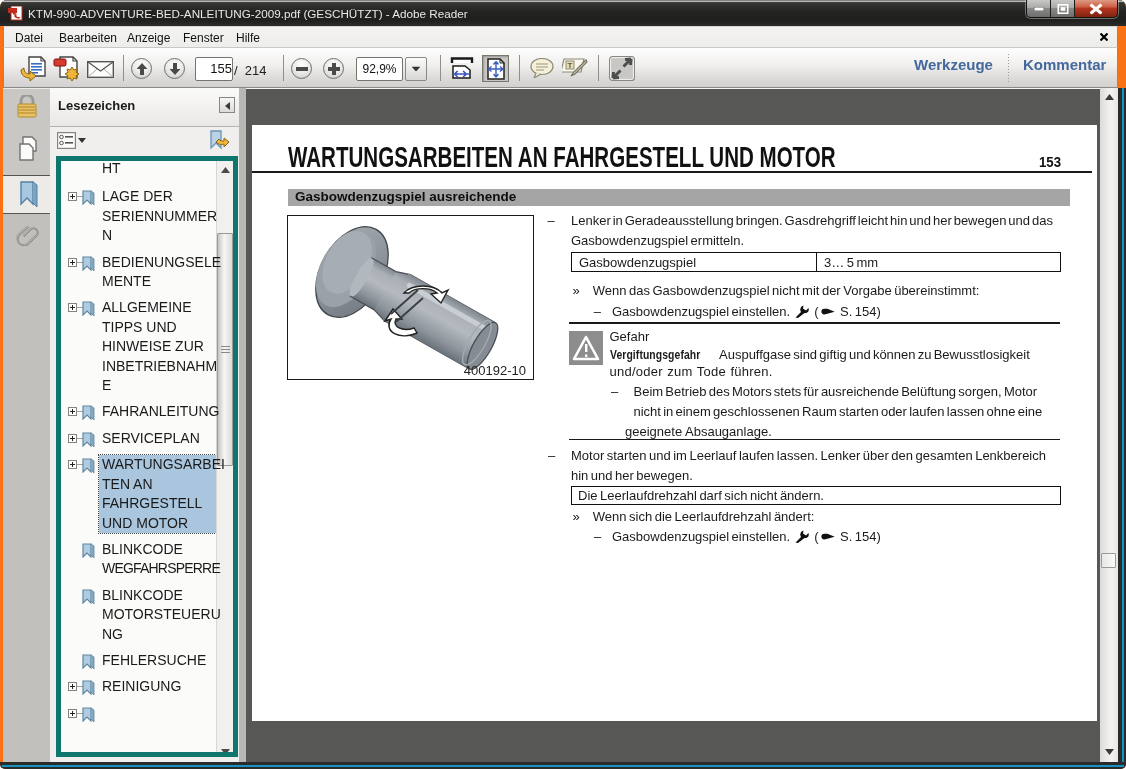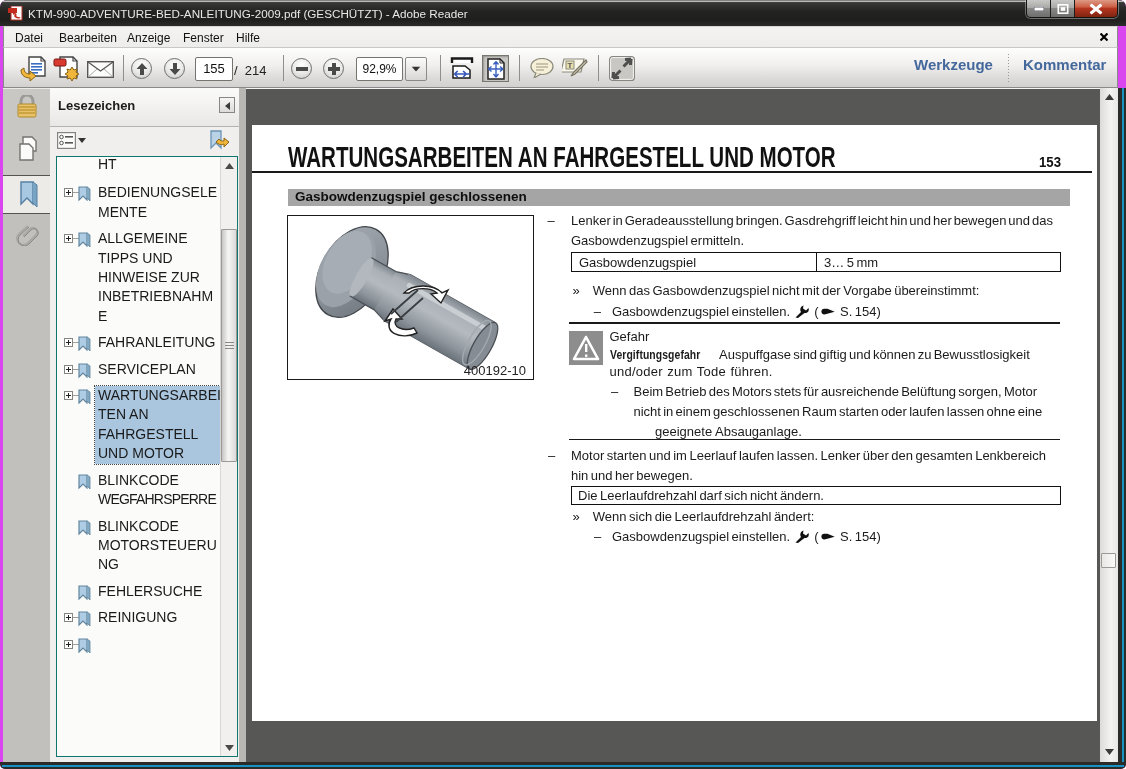--- a/index.html
+++ b/index.html
@@ -1,57 +1,57 @@
 <!DOCTYPE html>
 <html><head><meta charset="utf-8">
 <style>
 *{margin:0;padding:0;box-sizing:border-box}
 html,body{width:1126px;height:769px;background:#fff;font-family:"Liberation Sans",sans-serif;overflow:hidden}
-#win{position:absolute;left:0;top:0;width:1126px;height:769px;background:#d946ef;border-radius:7px 7px 5px 5px;overflow:hidden}
+#win{position:absolute;left:0;top:0;width:1126px;height:769px;background:#f97316;border-radius:7px 7px 5px 5px;overflow:hidden}
 
 #titlebar{position:absolute;left:0;top:0;width:100%;height:26px;
  background:linear-gradient(180deg,#8e8e8c 0px,#55555315 10%,rgba(0,0,0,0) 30%),linear-gradient(180deg,#4e4e4c 0px,#353533 3px,#232321 12px,#1f1f1d 20px,#2c2c2a 26px);}
 #titlebar .hl{position:absolute;left:2px;top:1px;right:2px;height:1px;background:#b9b9b7;border-radius:6px 6px 0 0}
 #title-text{position:absolute;left:28px;top:7px;font-size:11.7px;color:#e8e8e8;letter-spacing:0px;white-space:nowrap}
 #pdficon{position:absolute;left:8px;top:6px}
 
 #winbtns{position:absolute;right:8px;top:0;width:92px;height:18px;display:flex;border-radius:0 0 5px 5px;overflow:hidden;border:1px solid #141412;border-top:none;box-shadow:0 0 0 1px rgba(255,255,255,.35)}
 .wbtn{height:100%;position:relative;border-right:1px solid #1c1c1a}
 .wbtn.min,.wbtn.max{width:24px;background:linear-gradient(180deg,#c8c8c6 0%,#a9a9a7 45%,#888886 50%,#6e6e6c 100%)}
 .wbtn.close{width:42px;border-right:none;background:linear-gradient(180deg,#dd9a86 0%,#cd5f45 40%,#b43520 50%,#7e2410 100%)}
 .wbtn svg{position:absolute;left:50%;top:50%;transform:translate(-50%,-50%)}
 
 #menubar{position:absolute;left:3px;top:26px;width:1115px;height:21px;background:linear-gradient(180deg,#f4f3f1,#ededeb);border:1px solid #8a8a88;border-bottom:none;border-top:1px solid #d8d7d4;font-size:12px;color:#111}
 .mitem{position:absolute;top:4px}
 
 #toolbar{position:absolute;left:3px;top:47px;width:1115px;height:41px;background:linear-gradient(180deg,#fefefe 0%,#f0efed 45%,#dddcda 75%,#d2d1cf 100%);border:1px solid #8a8a88;border-top:1px solid #c9c8c6}
 .tsep{position:absolute;top:7px;width:1px;height:26px;background:#8f8e8c}
 .circbtn{position:absolute;width:21px;height:21px;border-radius:50%;border:1px solid #6f6f6d;background:radial-gradient(circle at 50% 30%,#ffffff 0%,#e8e8e6 55%,#c4c4c2 100%);top:10px}
 .circbtn svg{position:absolute;left:50%;top:50%;transform:translate(-50%,-50%)}
-#pagebox{position:absolute;left:191px;top:9px;width:38px;height:24px;background:#fff;border:1px solid #75756f;font-size:13px;text-align:center;line-height:22px;color:#111;border-radius:2px}
+#pagebox{position:absolute;left:191px;top:9px;width:38px;height:24px;background:#fff;border:1px solid #75756f;font-size:13px;text-align:right;line-height:22px;color:#111;border-radius:2px}
 #pagetotal{position:absolute;left:240px;top:15px;font-size:13px;color:#222}
 #zoombox{position:absolute;left:352px;top:9px;width:47px;height:24px;background:#fff;border:1px solid #75756f;font-size:12px;text-align:center;line-height:22px;color:#111;border-radius:2px}
 #zoomdrop{position:absolute;left:401px;top:9px;width:22px;height:24px;border:1px solid #8a8a88;border-radius:2px;background:linear-gradient(180deg,#fbfbfa,#d8d7d5)}
 #zoomdrop svg{position:absolute;left:50%;top:50%;transform:translate(-50%,-50%)}
 .tbtn{position:absolute;top:8px}
 #fitpage{position:absolute;left:478px;top:7px;width:27px;height:27px;background:#c9c8c5;border:1px solid #77766f;box-shadow:inset 1px 1px 2px rgba(0,0,0,.25)}
 #wk{position:absolute;left:910px;top:8px;font-size:15px;font-weight:bold;color:#44689c}
 #km{position:absolute;left:1019px;top:8px;font-size:15px;font-weight:bold;color:#44689c}
 #wkkmsep{position:absolute;left:1004px;top:6px;width:1px;height:29px;background-image:repeating-linear-gradient(180deg,#9a9a98 0 1px,transparent 1px 3px)}
 
 #main{position:absolute;left:0;top:88px;width:890px;height:674px}
 #iconstrip{position:absolute;left:3px;top:0;width:47px;height:674px;background:#c9c7c3;border-top:1px solid #eceae8}
 #iconstrip .below{position:absolute;left:0;top:125px;width:100%;height:549px;background:#c2c0bc}
 #tabsel{position:absolute;left:0px;top:86px;width:47px;height:39px;background:#ecebe7;border-top:1px solid #55544f;border-bottom:1px solid #55544f}
 #panel{position:absolute;left:50px;top:0;width:189px;height:674px;background:#f0efed}
 #panelhead{position:absolute;left:0;top:0;width:100%;height:39px;background:linear-gradient(180deg,#fbfbfa,#e9e8e6);border-bottom:1px solid #b4b3b1}
 #panelhead .t{position:absolute;left:8px;top:10px;font-size:13px;font-weight:bold;color:#1a1a1a}
 #collapsebtn{position:absolute;right:4px;top:9px;width:16px;height:16px;border:1px solid #888783;background:linear-gradient(180deg,#f6f6f5,#dcdbd9)}
 #optrow{position:absolute;left:0;top:39px;width:100%;height:29px}
-#list{position:absolute;left:6px;top:68px;width:182px;height:601px;background:#fbfbfa;border:1px solid #0f766e;overflow:hidden}
+#list{position:absolute;left:6px;top:68px;width:182px;height:601px;background:#fbfbfa;border:5px solid #0f766e;overflow:hidden}
 #listscroll{position:absolute;right:0px;top:0px;width:17px;height:599px;background:#f1f0ee;border-left:1px solid #d8d7d5}
 #splitter{position:absolute;left:239px;top:0;width:7px;height:674px;background:#b9b7b3}
 #docarea{position:absolute;left:246px;top:0;width:854px;height:674px;background:#575756;border-top:1px solid #f5f5f3}
 #docscroll{position:absolute;left:1100px;top:0;width:18px;height:674px;background:linear-gradient(90deg,#dcdbd9,#f4f3f1 60%,#e8e7e5)}
 #rborder{position:absolute;left:1118px;top:0;width:8px;height:674px;background:#2b2b29}
 #rborder .cy{position:absolute;left:3.5px;top:0;width:2.5px;height:100%;background:#1790c4}
 
 .sarrow{position:absolute;display:flex;align-items:center;justify-content:center}
 
 #bottom{position:absolute;left:0;top:762px;width:1126px;height:7px;background:#2b2b29}
@@ -260,20 +260,29 @@
           <div class="bmi" style="margin-bottom:9.5px">
               <div class="bmtext">HT</div>
             </div>
           <div class="bmi">
               <div class="plus"></div>
               <div class="plusline"></div>
               <svg class="bmicon" width="13" height="16" viewBox="0 0 13 16">
                 <path d="M1 2 h8 v13 l-4-4 -4 4 z" fill="#aecce4" stroke="#62869e" stroke-width="1.2"></path>
                 <path d="M9 2 l3 2 v12 l-3-3" fill="#82a8c2" stroke="#62869e" stroke-width="0.8"></path>
               </svg>
+              <div class="bmtext">LAGE DER<br>SERIENNUMMER<br>N</div>
+            </div>
+          <div class="bmi">
+              <div class="plus"></div>
+              <div class="plusline"></div>
+              <svg class="bmicon" width="13" height="16" viewBox="0 0 13 16">
+                <path d="M1 2 h8 v13 l-4-4 -4 4 z" fill="#aecce4" stroke="#62869e" stroke-width="1.2"></path>
+                <path d="M9 2 l3 2 v12 l-3-3" fill="#82a8c2" stroke="#62869e" stroke-width="0.8"></path>
+              </svg>
               <div class="bmtext">BEDIENUNGSELE<br>MENTE</div>
             </div>
           <div class="bmi">
               <div class="plus"></div>
               <div class="plusline"></div>
               <svg class="bmicon" width="13" height="16" viewBox="0 0 13 16">
                 <path d="M1 2 h8 v13 l-4-4 -4 4 z" fill="#aecce4" stroke="#62869e" stroke-width="1.2"></path>
                 <path d="M9 2 l3 2 v12 l-3-3" fill="#82a8c2" stroke="#62869e" stroke-width="0.8"></path>
               </svg>
               <div class="bmtext">ALLGEMEINE<br>TIPPS UND<br>HINWEISE ZUR<br>INBETRIEBNAHM<br>E</div>
@@ -362,21 +371,21 @@
         </div>
       </div>
     </div>
     <div id="splitter"></div>
     <div id="docarea"></div>
     <div id="page">
       <div id="dtitle">WARTUNGSARBEITEN AN FAHRGESTELL UND MOTOR</div>
       <div id="dpagenum">153</div>
       <div id="drule"></div>
       <div id="dbar">
-          <span>Gasbowdenzugspiel geschlossenen</span>
+          <span>Gasbowdenzugspiel ausreichende</span>
         </div>
       <div id="imgbox">
         <svg width="244" height="162" viewBox="0 0 244 162">
           <defs>
             <linearGradient id="gsh" x1="0" y1="0" x2="0" y2="1">
               <stop offset="0" stop-color="#80878e"></stop>
                 <stop offset="0.18" stop-color="#aab0b6"></stop>
                 <stop offset="0.45" stop-color="#b4babf"></stop>
                 <stop offset="0.8" stop-color="#8c939a"></stop>
                 <stop offset="1" stop-color="#6a727a"></stop>
@@ -431,21 +440,21 @@
             <rect x="13" y="19.5" width="2.4" height="2.4" fill="#fff"></rect>
           </svg>
         </div>
       <div class="tl tlb" style="left:357.5px;top:204px">Gefahr</div>
       <div class="tl" style="left:357.5px;top:221.9px;word-spacing:0"><b style="display:inline-block;transform:scaleX(0.8);transform-origin:0 0;letter-spacing:0.1px">Vergiftungsgefahr</b></div>
         <div class="tl" style="left:467px;top:221.9px;word-spacing:-1.4px">Auspuffgase sind giftig und können zu Bewusstlosigkeit</div>
       <div class="tl" style="left:357.5px;top:238.8px;word-spacing:0.6px;letter-spacing:0.25px">und/oder zum Tode führen.</div>
       <div class="tl" style="left:359px;top:259.1px">–</div>
       <div class="tl" style="left:381.5px;top:259.1px;word-spacing:-1.4px">Beim Betrieb des Motors stets für ausreichende Belüftung sorgen, Motor</div>
       <div class="tl" style="left:381.5px;top:279.3px;word-spacing:-1.4px">nicht in einem geschlossenen Raum starten oder laufen lassen ohne eine</div>
-      <div class="tl" style="left:403px;top:298.5px;word-spacing:0">geeignete Absauganlage.</div>
+      <div class="tl" style="left:373px;top:298.5px;word-spacing:0">geeignete Absauganlage.</div>
       <div class="hr" style="left:316.8px;top:313.5px;width:491px"></div>
       <div class="tl" style="left:296px;top:322.8px">–</div>
       <div class="tl" style="left:319px;top:322.8px">Motor starten und im Leerlauf laufen lassen. Lenker über den gesamten Lenkbereich</div>
       <div class="tl" style="left:319px;top:343px">hin und her bewegen.</div>
       <div class="dtable" style="left:319px;top:361px;width:490px;height:19px">
           <span class="tl" style="left:6px;top:1.2px">Die Leerlaufdrehzahl darf sich nicht ändern.</span>
         </div>
       <div class="tl" style="left:320.6px;top:384px">»</div>
       <div class="tl" style="left:340.8px;top:384px">Wenn sich die Leerlaufdrehzahl ändert:</div>
       <div class="tl" style="left:342px;top:403.5px">–</div>

